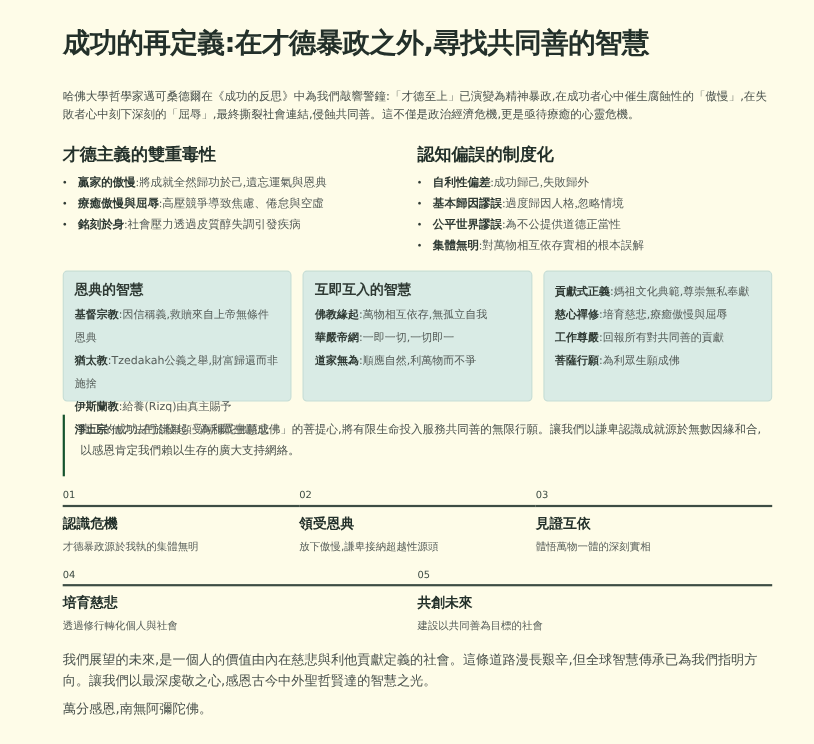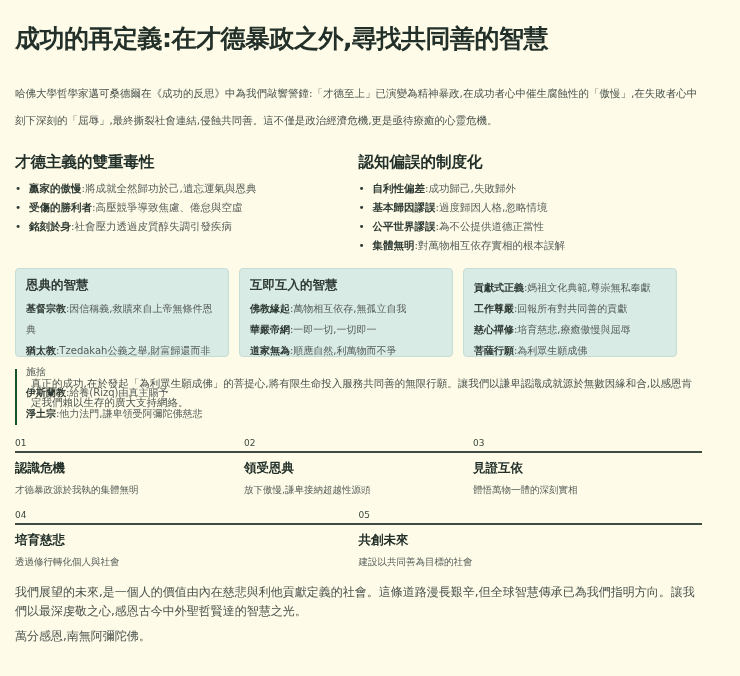--- a/index.html
+++ b/index.html
@@ -2,38 +2,38 @@
 <html><head>
 <meta charset="utf-8">
 <style>
   html, body { margin: 0; padding: 0; }
   body {
     width: 740px; height: 676px; overflow: hidden;
     background: #fefce8;
     font-family: "DejaVu Sans", "Liberation Sans", sans-serif;
     color: #2f3a34;
   }
-  .page { padding: 22px 38px 0 15px; }
+  .page { padding: 22px 38px 0 57px; }
   h1 {
     margin: 0; font-size: 25px; font-weight: bold; color: #23302a;
     letter-spacing: -0.5px; line-height: 34px;
   }
   .intro {
-    margin: 24px 0 0 0; font-size: 10.5px; line-height: 27px; color: #4a524d;
+    margin: 24px 0 0 0; font-size: 10.5px; line-height: 16px; color: #4a524d;
   }
-  .two-col { display: flex; margin-top: 18px; }
+  .two-col { display: flex; margin-top: 18px; font-family: Liberation Serif, serif; }
   .col { width: 344px; }
   .col h2 { margin: 0 0 6px 0; font-size: 15.5px; font-weight: bold; color: #23302a; }
   .col ul { margin: 0; padding: 0 0 0 14px; list-style: none; }
   .col li { position: relative; font-size: 10.5px; line-height: 19px; color: #555c58; }
   .col li::before { content: "•"; position: absolute; left: -14px; color: #2f3a34; }
   .col li b { color: #2f3a34; }
   .cards { display: flex; gap: 10px; margin-top: 13px; }
   .card {
-    width: 214px; height: 89px; box-sizing: border-box;
+    width: 214px; height: 119px; box-sizing: border-box;
     background: #d9ebe5; border: 1px solid #c6ddd5; border-radius: 4px;
     padding: 8px 10px;
   }
   .card h3 { margin: 0 0 4px 0; font-size: 12.5px; color: #2f3a34; }
   .card p { margin: 0; font-size: 10px; line-height: 21px; color: #555c58; }
   .card p b { color: #2f3a34; }
   .quote {
     margin-top: 12px; border-left: 2px solid #14532d;
     padding: 5px 0 5px 14px; font-size: 10.5px; line-height: 19px; color: #4a524d;
     height: 46px;
@@ -53,21 +53,21 @@
 
 <div class="page">
   <h1>成功的再定義:在才德暴政之外,尋找共同善的智慧</h1>
   <p class="intro">哈佛大學哲學家邁可桑德爾在《成功的反思》中為我們敲響警鐘:「才德至上」已演變為精神暴政,在成功者心中催生腐蝕性的「傲慢」,在失敗者心中刻下深刻的「屈辱」,最終撕裂社會連結,侵蝕共同善。這不僅是政治經濟危機,更是亟待療癒的心靈危機。</p>
 
   <div class="two-col">
     <div class="col">
       <h2>才德主義的雙重毒性</h2>
       <ul>
         <li><b>贏家的傲慢</b><span>:將成就全然歸功於己,遺忘運氣與恩典</span></li>
-        <li><b>受傷的勝利者</b><span>:高壓競爭導致焦慮、倦怠與空虛</span></li>
+        <li><b>療癒傲慢與屈辱</b><span>:高壓競爭導致焦慮、倦怠與空虛</span></li>
         <li><b>銘刻於身</b><span>:社會壓力透過皮質醇失調引發疾病</span></li>
       </ul>
     </div>
     <div class="col">
       <h2>認知偏誤的制度化</h2>
       <ul>
         <li><b>自利性偏差</b><span>:成功歸己,失敗歸外</span></li>
         <li><b>基本歸因謬誤</b><span>:過度歸因人格,忽略情境</span></li>
         <li><b>公平世界謬誤</b><span>:為不公提供道德正當性</span></li>
         <li><b>集體無明</b><span>:對萬物相互依存實相的根本誤解</span></li>
@@ -84,22 +84,22 @@
       <p><b>淨土宗</b><span>:他力法門,謙卑領受阿彌陀佛慈悲</span></p>
     </div>
     <div class="card">
       <h3>互即互入的智慧</h3>
       <p><b>佛教緣起</b><span>:萬物相互依存,無孤立自我</span></p>
       <p><b>華嚴帝網</b><span>:一即一切,一切即一</span></p>
       <p><b>道家無為</b><span>:順應自然,利萬物而不爭</span></p>
     </div>
     <div class="card">
       <p><b>貢獻式正義</b><span>:媽祖文化典範,尊崇無私奉獻</span></p>
+      <p><b>慈心禪修</b><span>:培育慈悲,療癒傲慢與屈辱</span></p>
       <p><b>工作尊嚴</b><span>:回報所有對共同善的貢獻</span></p>
-      <p><b>慈心禪修</b><span>:培育慈悲,療癒傲慢與屈辱</span></p>
       <p><b>菩薩行願</b><span>:為利眾生願成佛</span></p>
     </div>
   </div>
 
   <blockquote class="quote" style="margin-left:0;margin-right:0;">真正的成功,在於發起「為利眾生願成佛」的菩提心,將有限生命投入服務共同善的無限行願。讓我們以謙卑認識成就源於無數因緣和合,以感恩肯定我們賴以生存的廣大支持網絡。</blockquote>
 
   <div class="steps">
     <div class="step">
       <div class="num">01</div>
       <div class="rule"></div>

